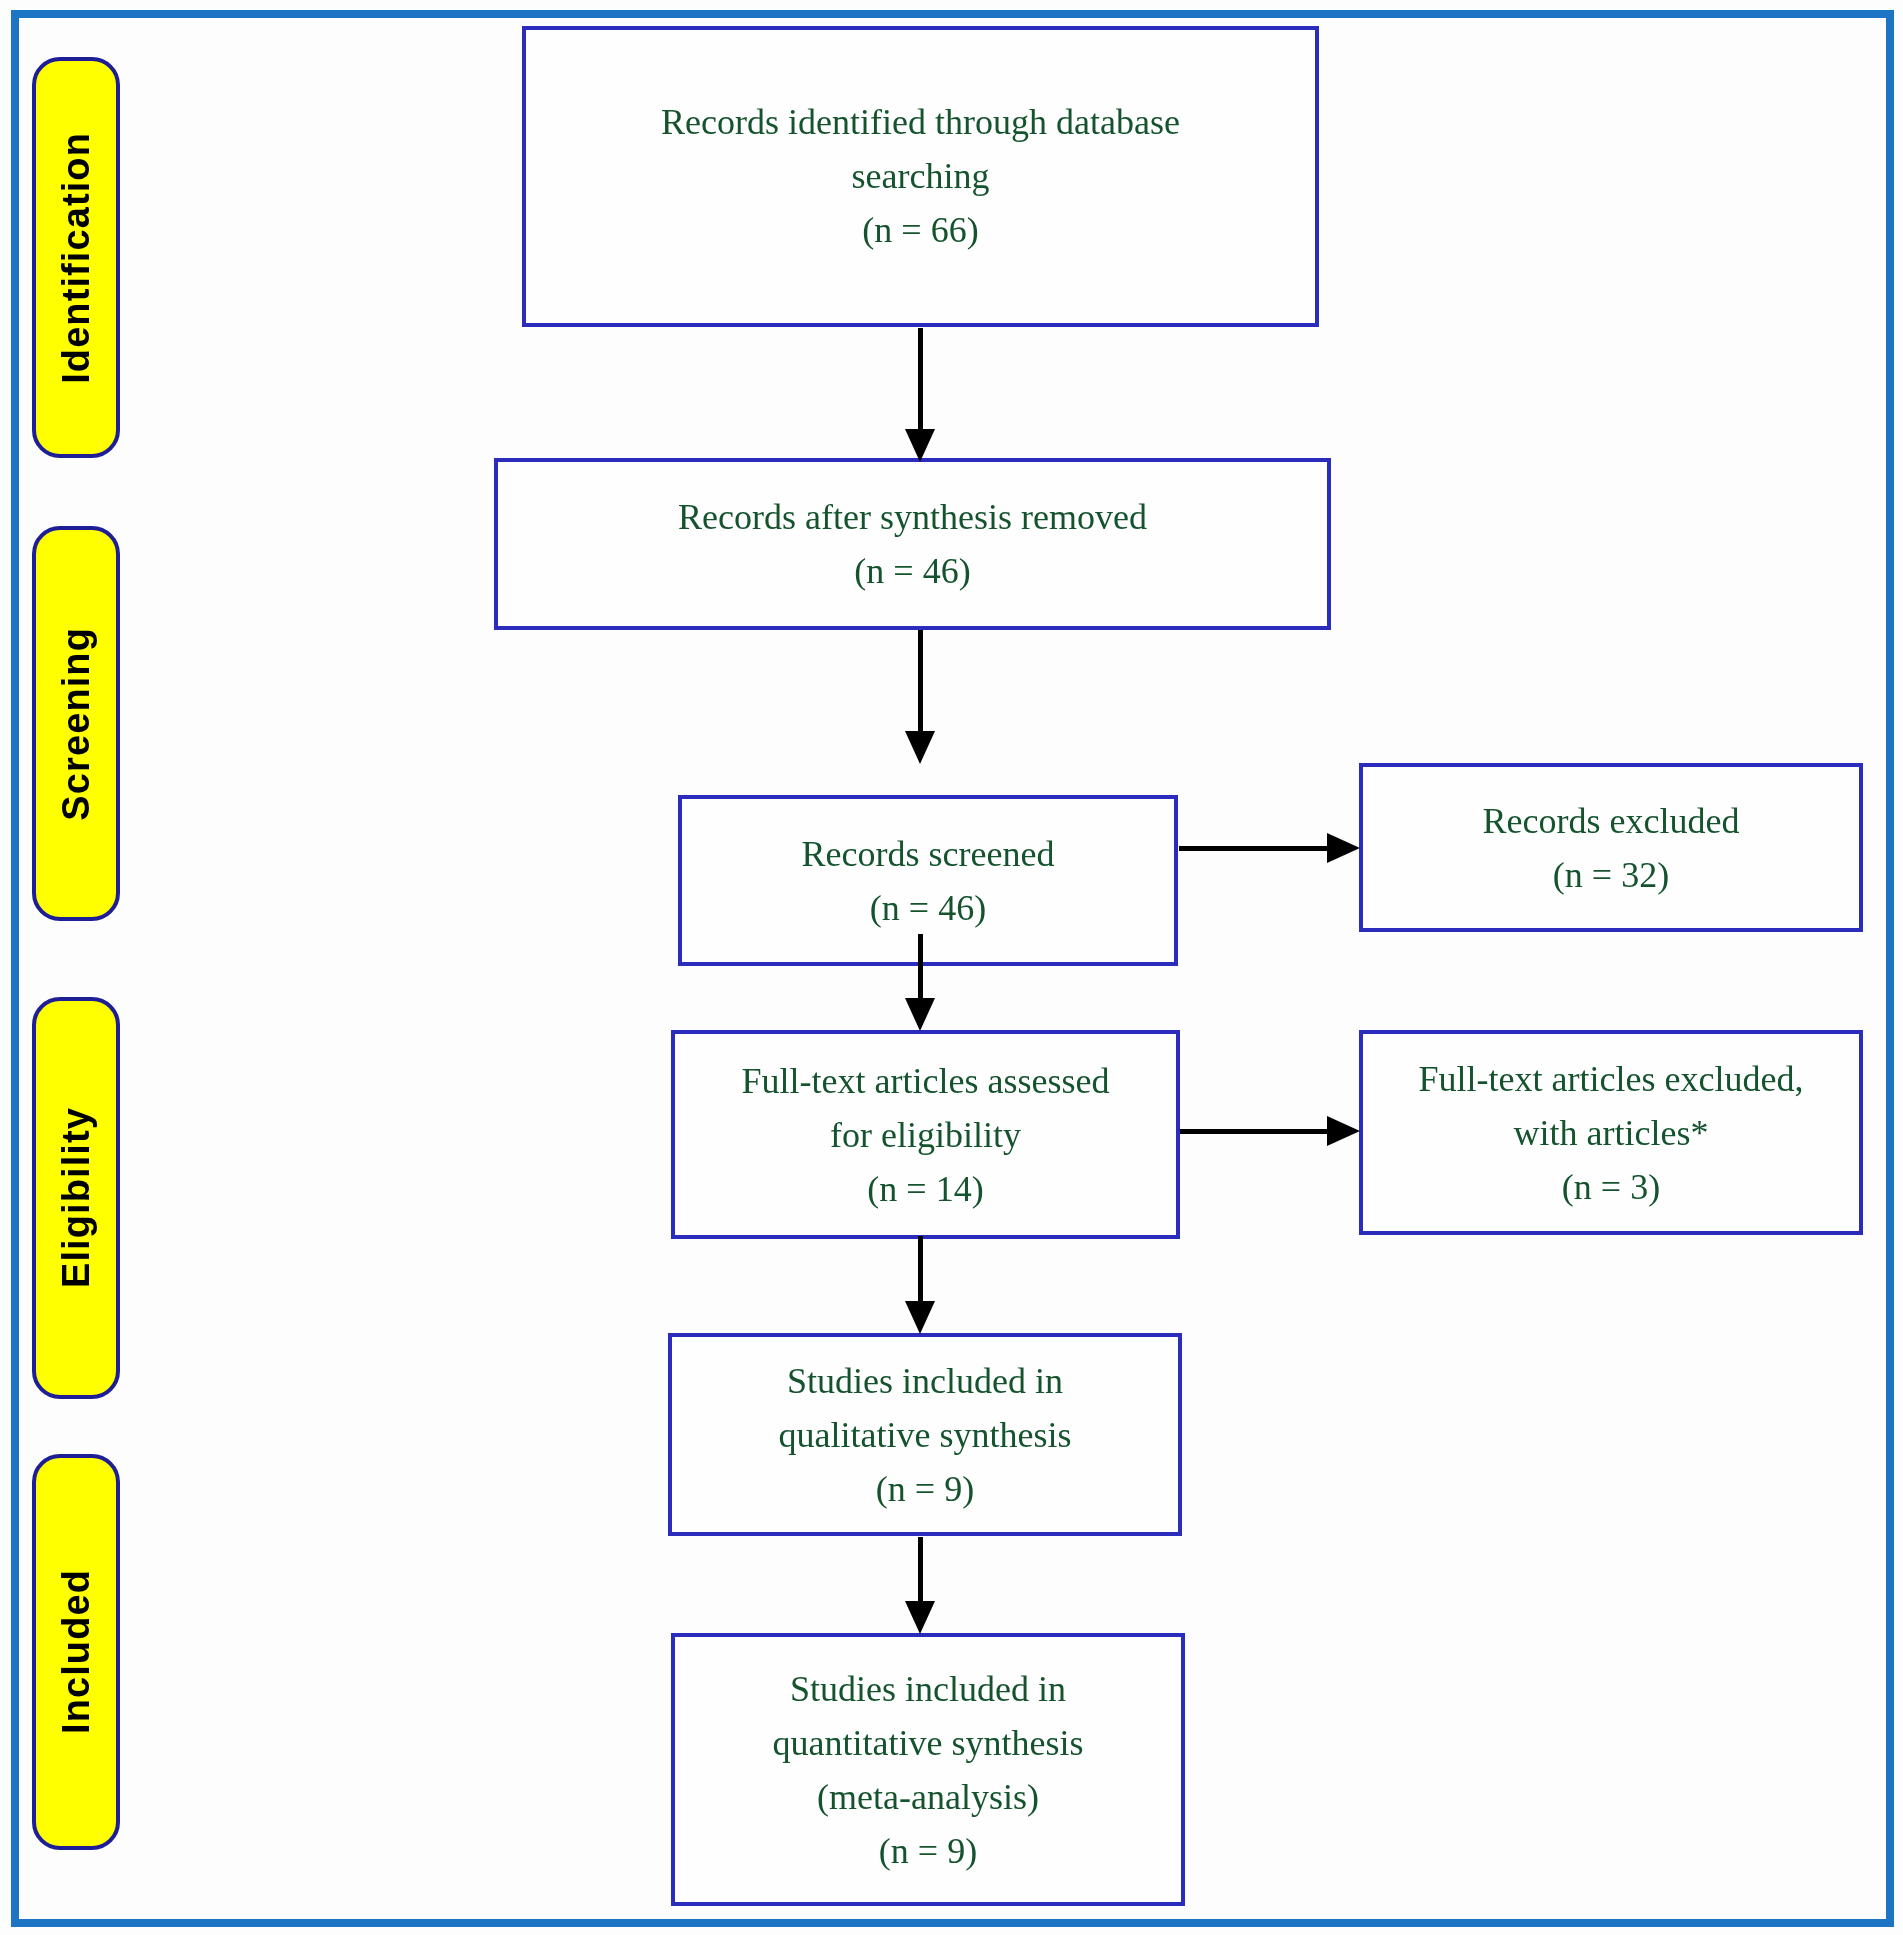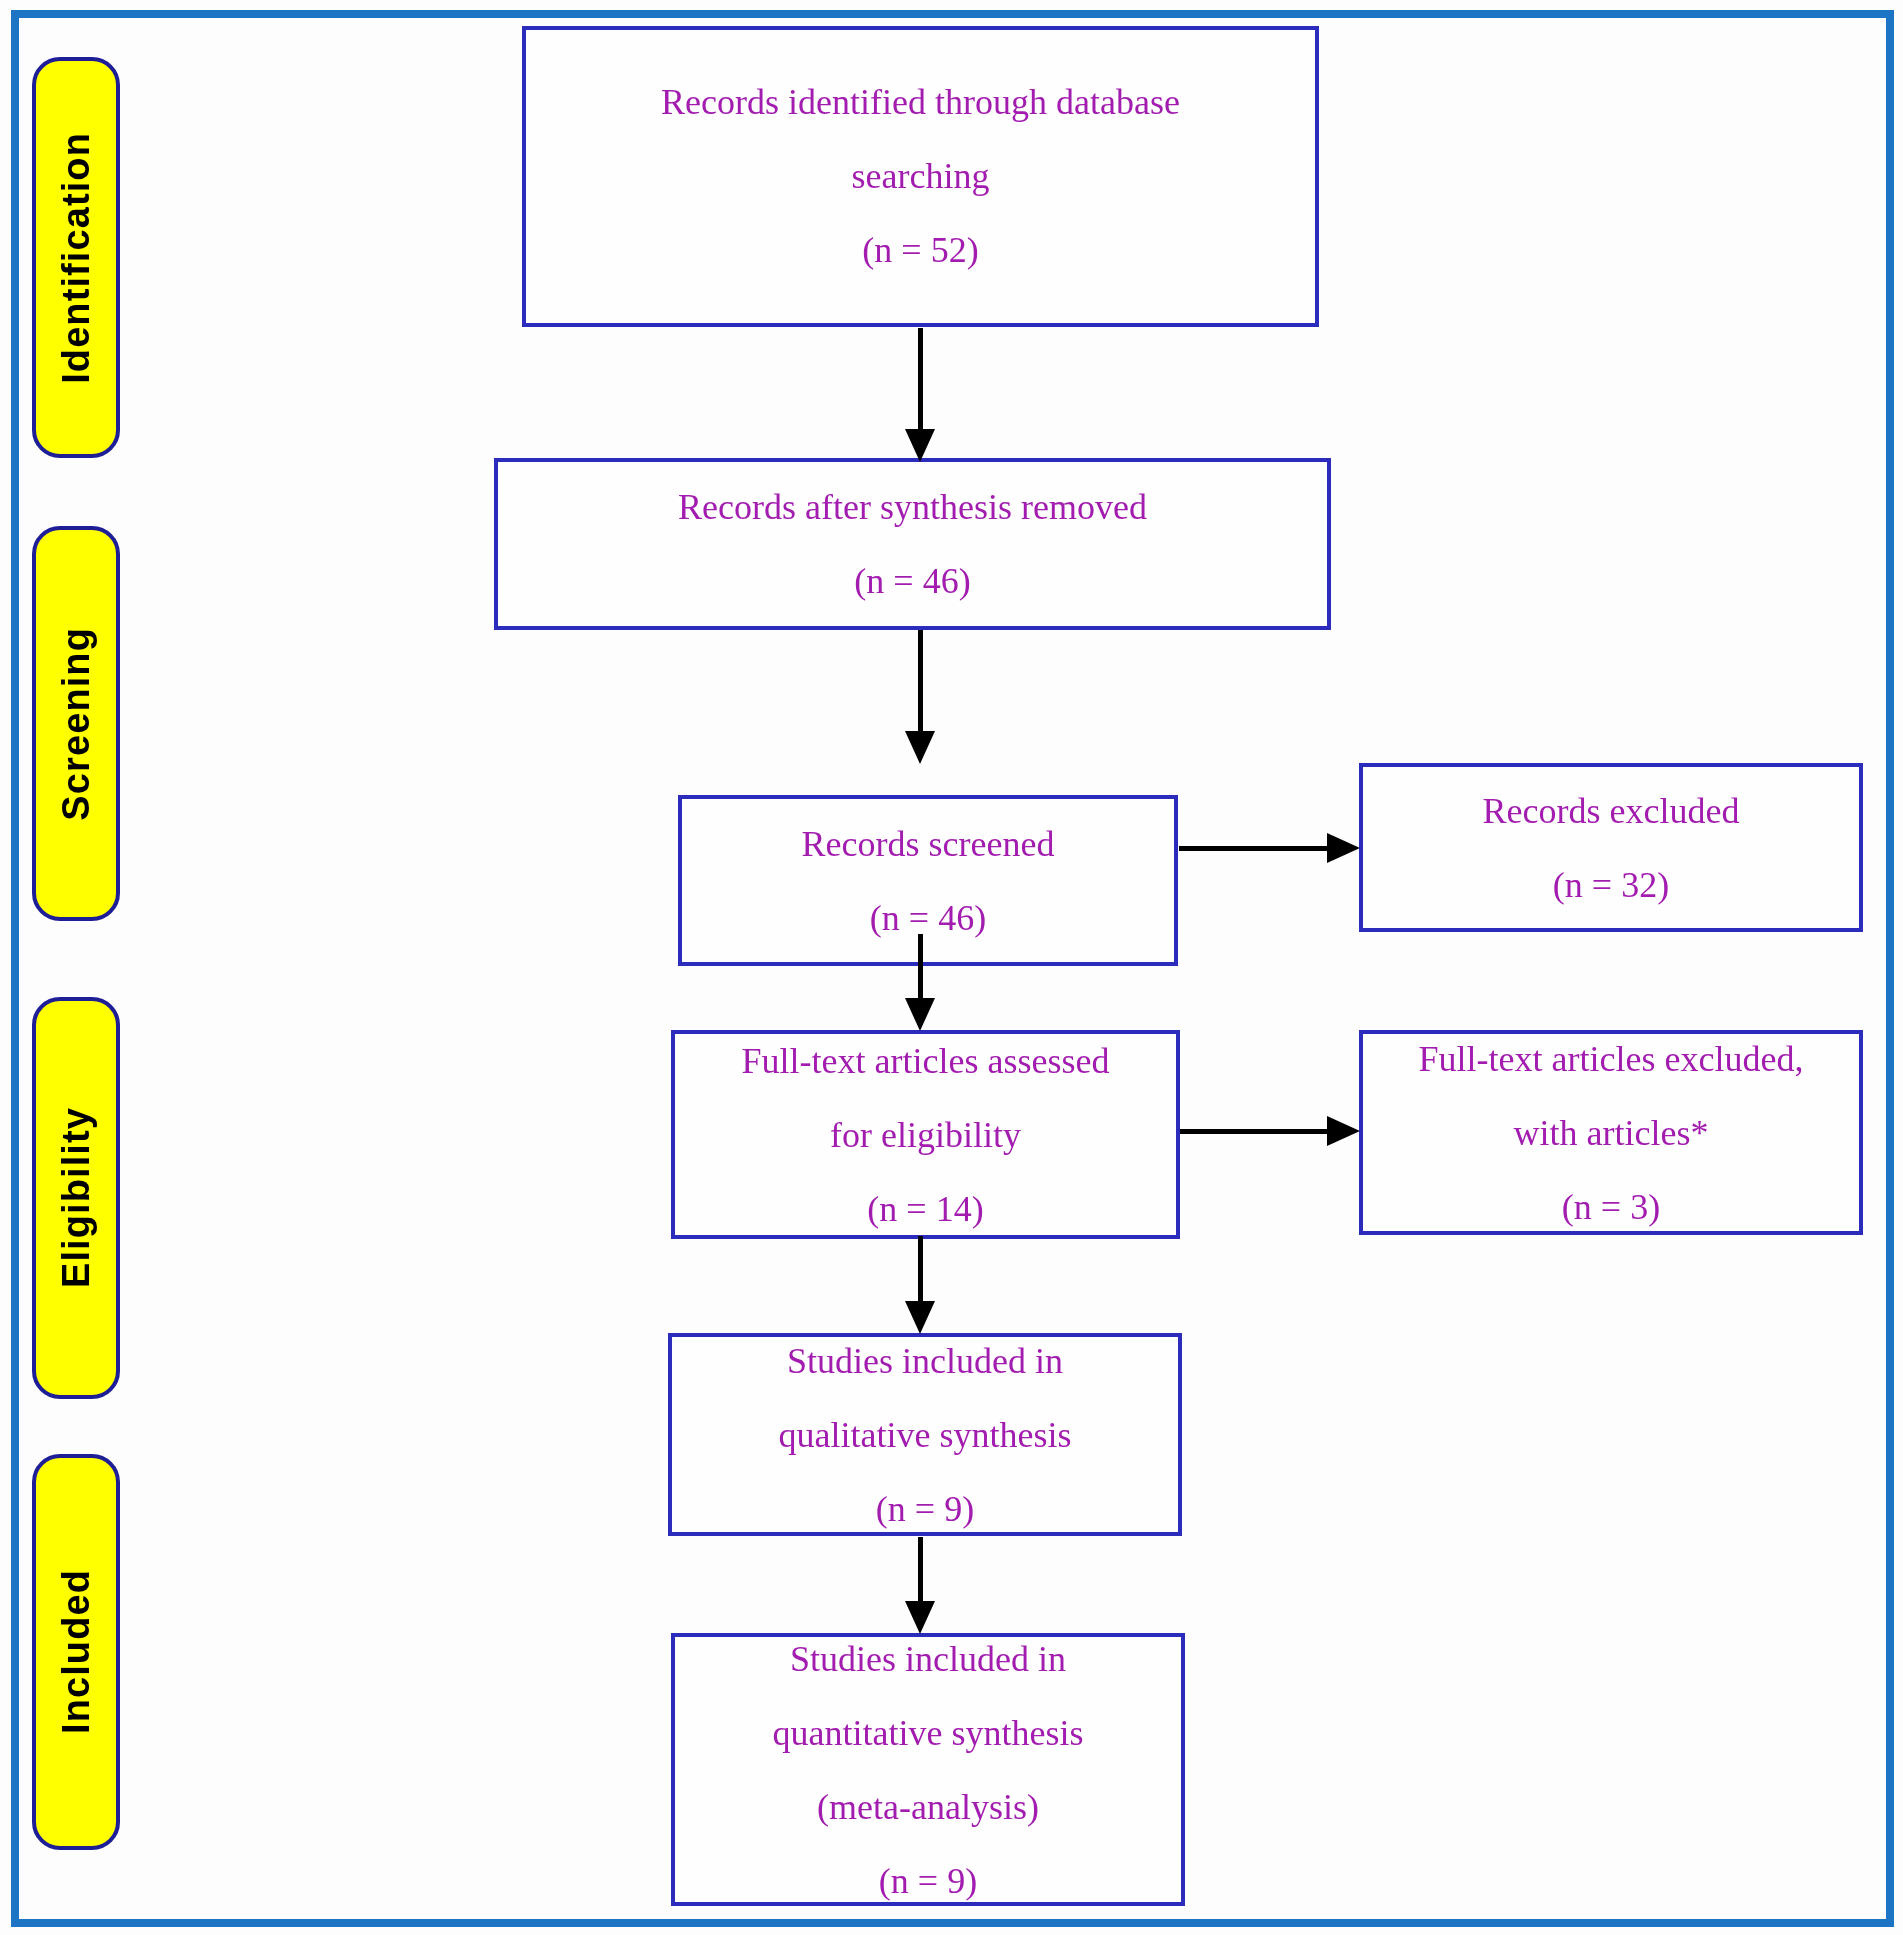--- a/index.html
+++ b/index.html
@@ -46,22 +46,21 @@
     position:absolute;
     box-sizing:border-box;
     border:4.5px solid var(--box-border,#2b2bbc);
     background:#fefefe;
     display:flex;flex-direction:column;
     align-items:center;justify-content:center;
     text-align:center;
     font-family:"Liberation Serif","DejaVu Serif",serif;
     font-size:36px;
     line-height:1.5;
-    color:#a21caf;
-    gap:20px;
+    color:#14532d;
   }
   #box-identified{left:522px;top:25.6px;width:797px;height:301px;}
   #box-duplicates{left:494px;top:458px;width:837px;height:172px;}
   #box-screened{left:678px;top:763px;width:500px;height:171px;margin-top:32px;}
   #box-records-excluded{left:1359px;top:763px;width:504px;height:169px;justify-content:center;}
   #box-fulltext{left:671px;top:1030px;width:509px;height:209px;}
   #box-fulltext-excluded{left:1359px;top:1030px;width:504px;height:205px;}
   #box-qualitative{left:668px;top:1333px;width:514px;height:203px;}
   #box-quantitative{left:671px;top:1633px;width:514px;height:273px;}
   .line{white-space:nowrap;}
@@ -115,21 +114,21 @@
   <div class="stage" id="stage-eligibility">
     <span class="stage-text">Eligibility</span>
   </div>
   <div class="stage" id="stage-included">
     <span class="stage-text">Included</span>
   </div>
 
   <div class="fbox" id="box-identified">
     <div class="line">Records identified through database</div>
     <div class="line">searching</div>
-    <div class="line">(n = 52)</div>
+    <div class="line">(n = 66)</div>
   </div>
 
   <div class="fbox" id="box-duplicates">
     <div class="line">Records after synthesis removed</div>
     <div class="line">(n = 46)</div>
   </div>
 
   <div class="fbox" id="box-screened">
     <div class="line">Records screened</div>
     <div class="line">(n = 46)</div>

